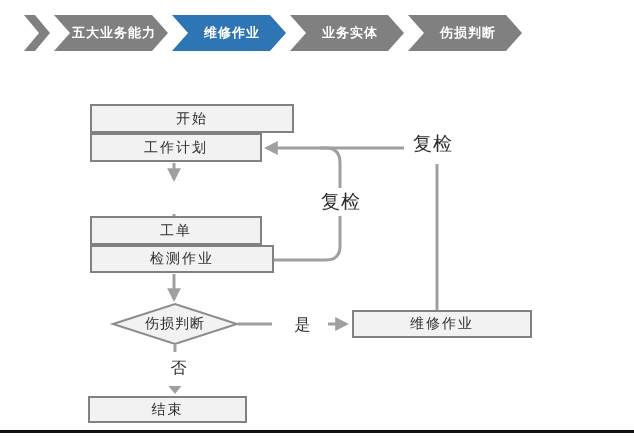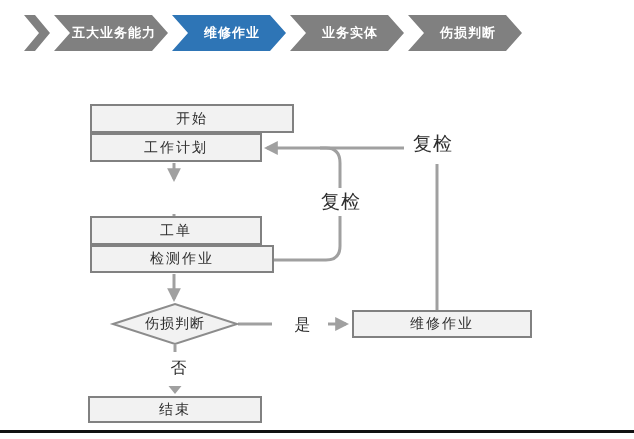--- a/index.html
+++ b/index.html
@@ -116,21 +116,21 @@
     <polygon class="arrowhead" points="168.5,386 181.5,386 175,394"></polygon>
 
     <polygon class="diamond" points="113,324 175,304 237,324 175,344"></polygon>
   </svg>
 
   <div class="node" style="left:90px;top:74px;width:204px;height:29px;margin-top:30px;">开始</div>
   <div class="node" style="left:90px;top:133px;width:172px;height:29px;">工作计划</div>
   <div class="node" style="left:90px;top:184px;width:172px;height:29px;margin-top:32px;">工单</div>
   <div class="node" style="left:90px;top:245px;width:184px;height:28px;">检测作业</div>
   <div class="node" style="left:352px;top:310px;width:180px;height:28px;">维修作业</div>
-  <div class="node" style="left:88px;top:396px;width:174px;height:27px;">结束</div>
+  <div class="node" style="left:88px;top:396px;width:159px;height:27px;">结束</div>
 
   <div class="diamond-label" style="left:113px;top:304px;width:124px;height:40px;">伤损判断</div>
 
   <div class="edge-label" style="left:341px;top:202px;">复检</div>
   <div class="edge-label" style="left:433px;top:144px;">复检</div>
   <div class="edge-label small" style="left:303px;top:325px;">是</div>
   <div class="edge-label small" style="left:179px;top:368px;">否</div>
 
   <div class="footer-line"></div>
 

